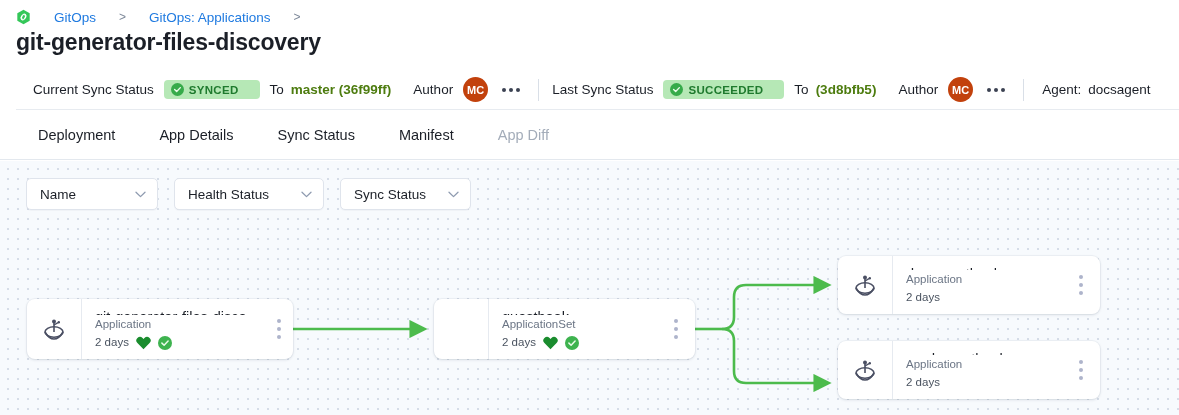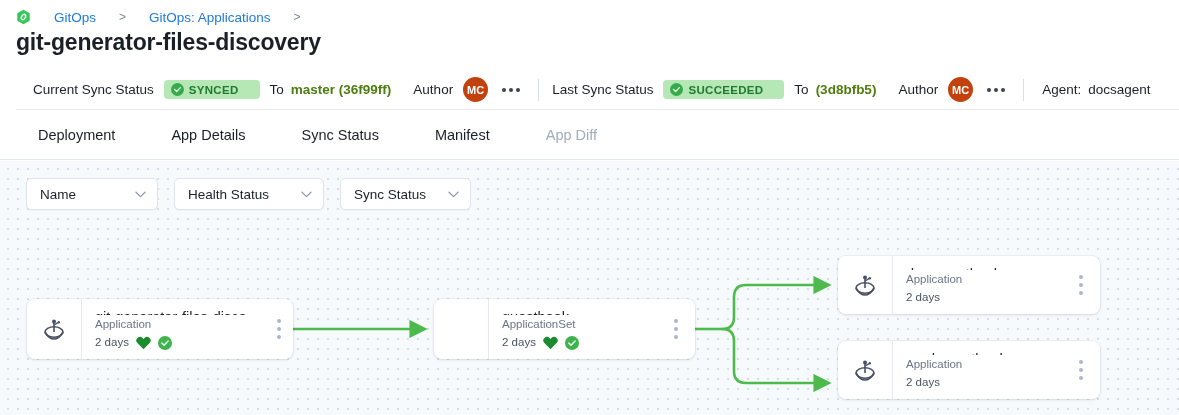--- a/index.html
+++ b/index.html
@@ -54,21 +54,21 @@
     display: flex; align-items: center; justify-content: center;
     letter-spacing: .2px;
   }
   .kebab-h { display:flex; gap:3px; align-items:center; cursor:pointer; padding: 4px 2px; }
   .kebab-h i { width:4px; height:4px; border-radius:50%; background:#3b4252; display:block; }
   .vdiv { width:1px; height:22px; background:#d9dfe7; }
 
   
   .tabs {
     position: absolute; left: 0; top: 110px; width: 1179px; height: 50px;
-    display: flex; align-items: center; padding-left: 18px; gap: 16px;
+    display: flex; align-items: center; padding-left: 18px; gap: 4px;
     border-bottom: 1px solid #e3e8ee; background:#fff;
   }
   .tab {
     position: relative; font-size: 14.5px; color: #1b1f27;
     padding: 0 20px; height: 50px; display: flex; align-items: center;
     cursor: pointer; white-space: nowrap;
   }
   .tab.active { font-weight: bold; }
   .tab.active::after {
     content:""; position:absolute; left:13px; right:13px; bottom:0;

